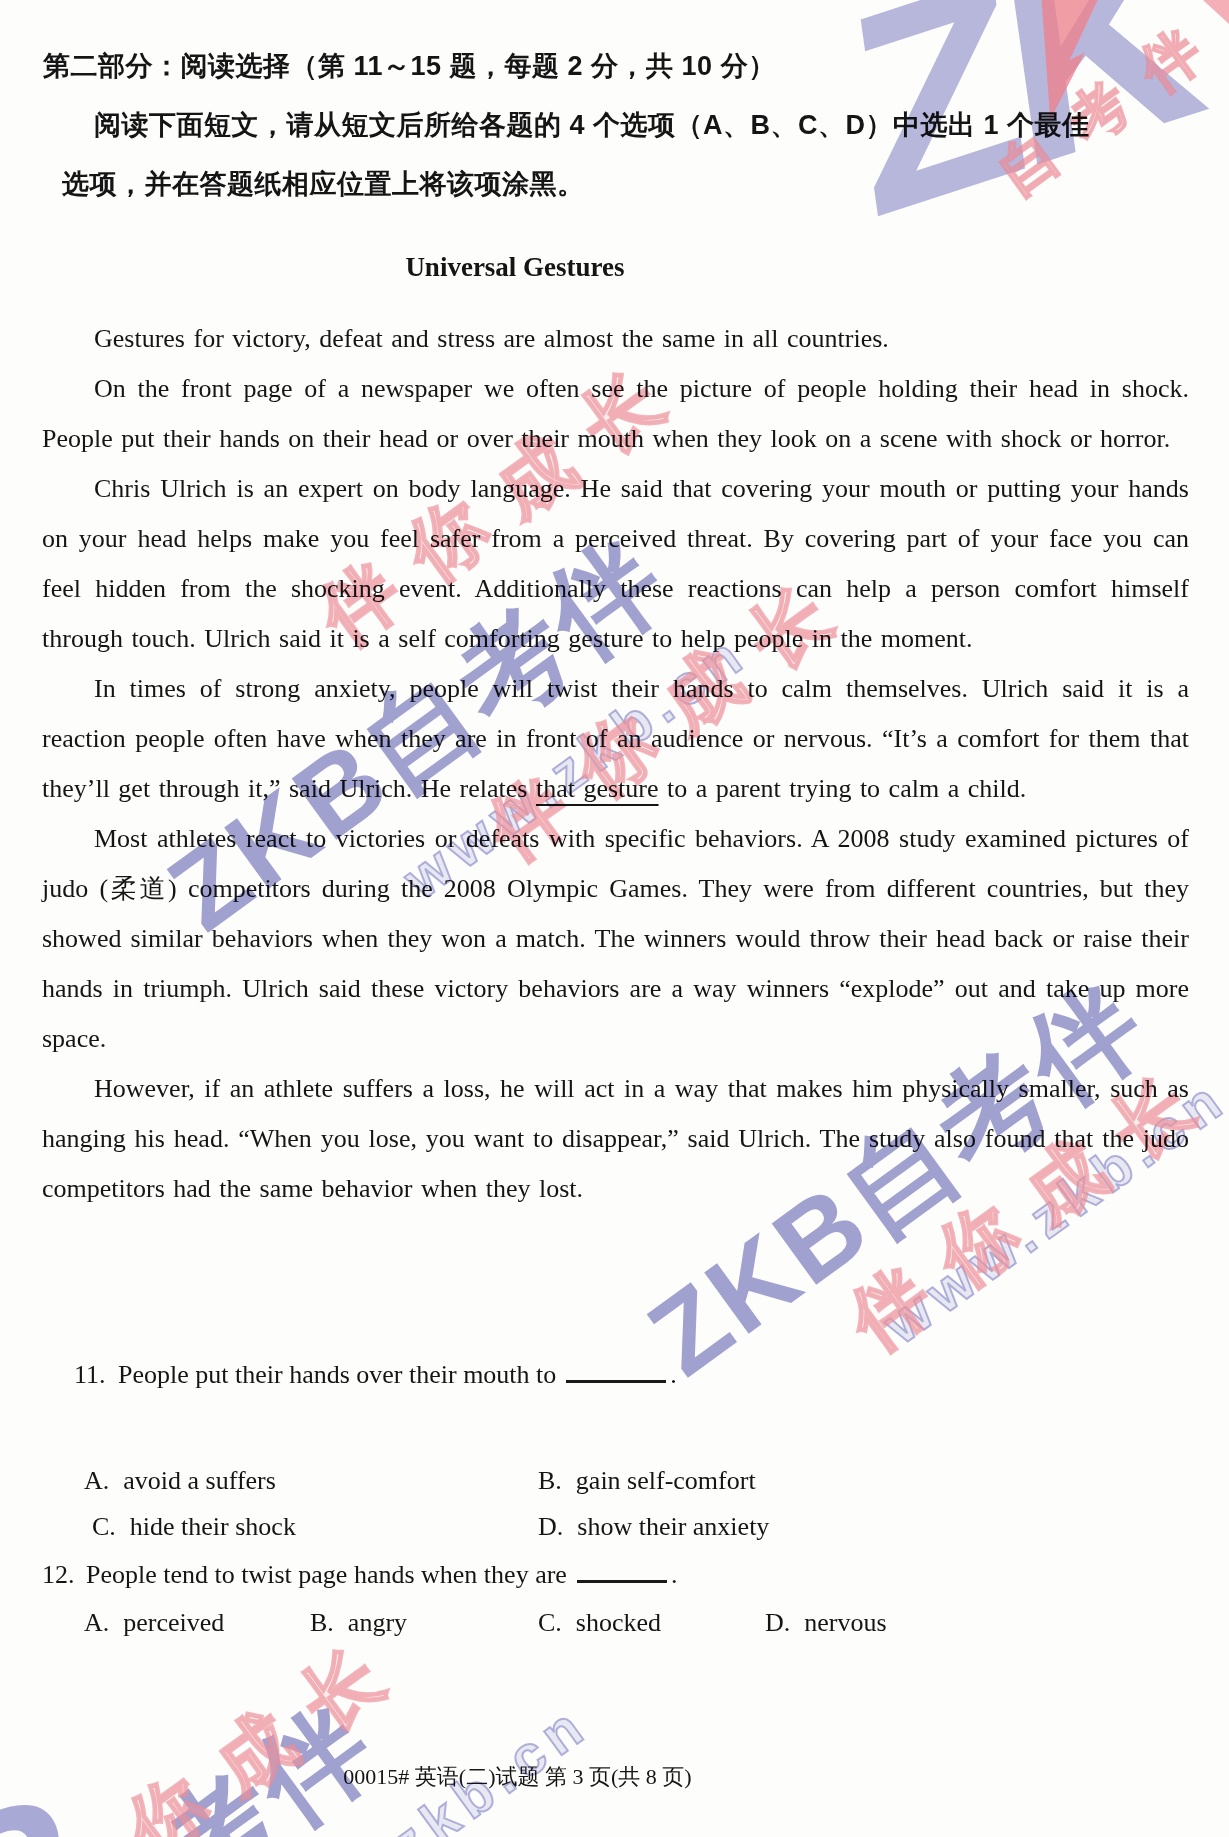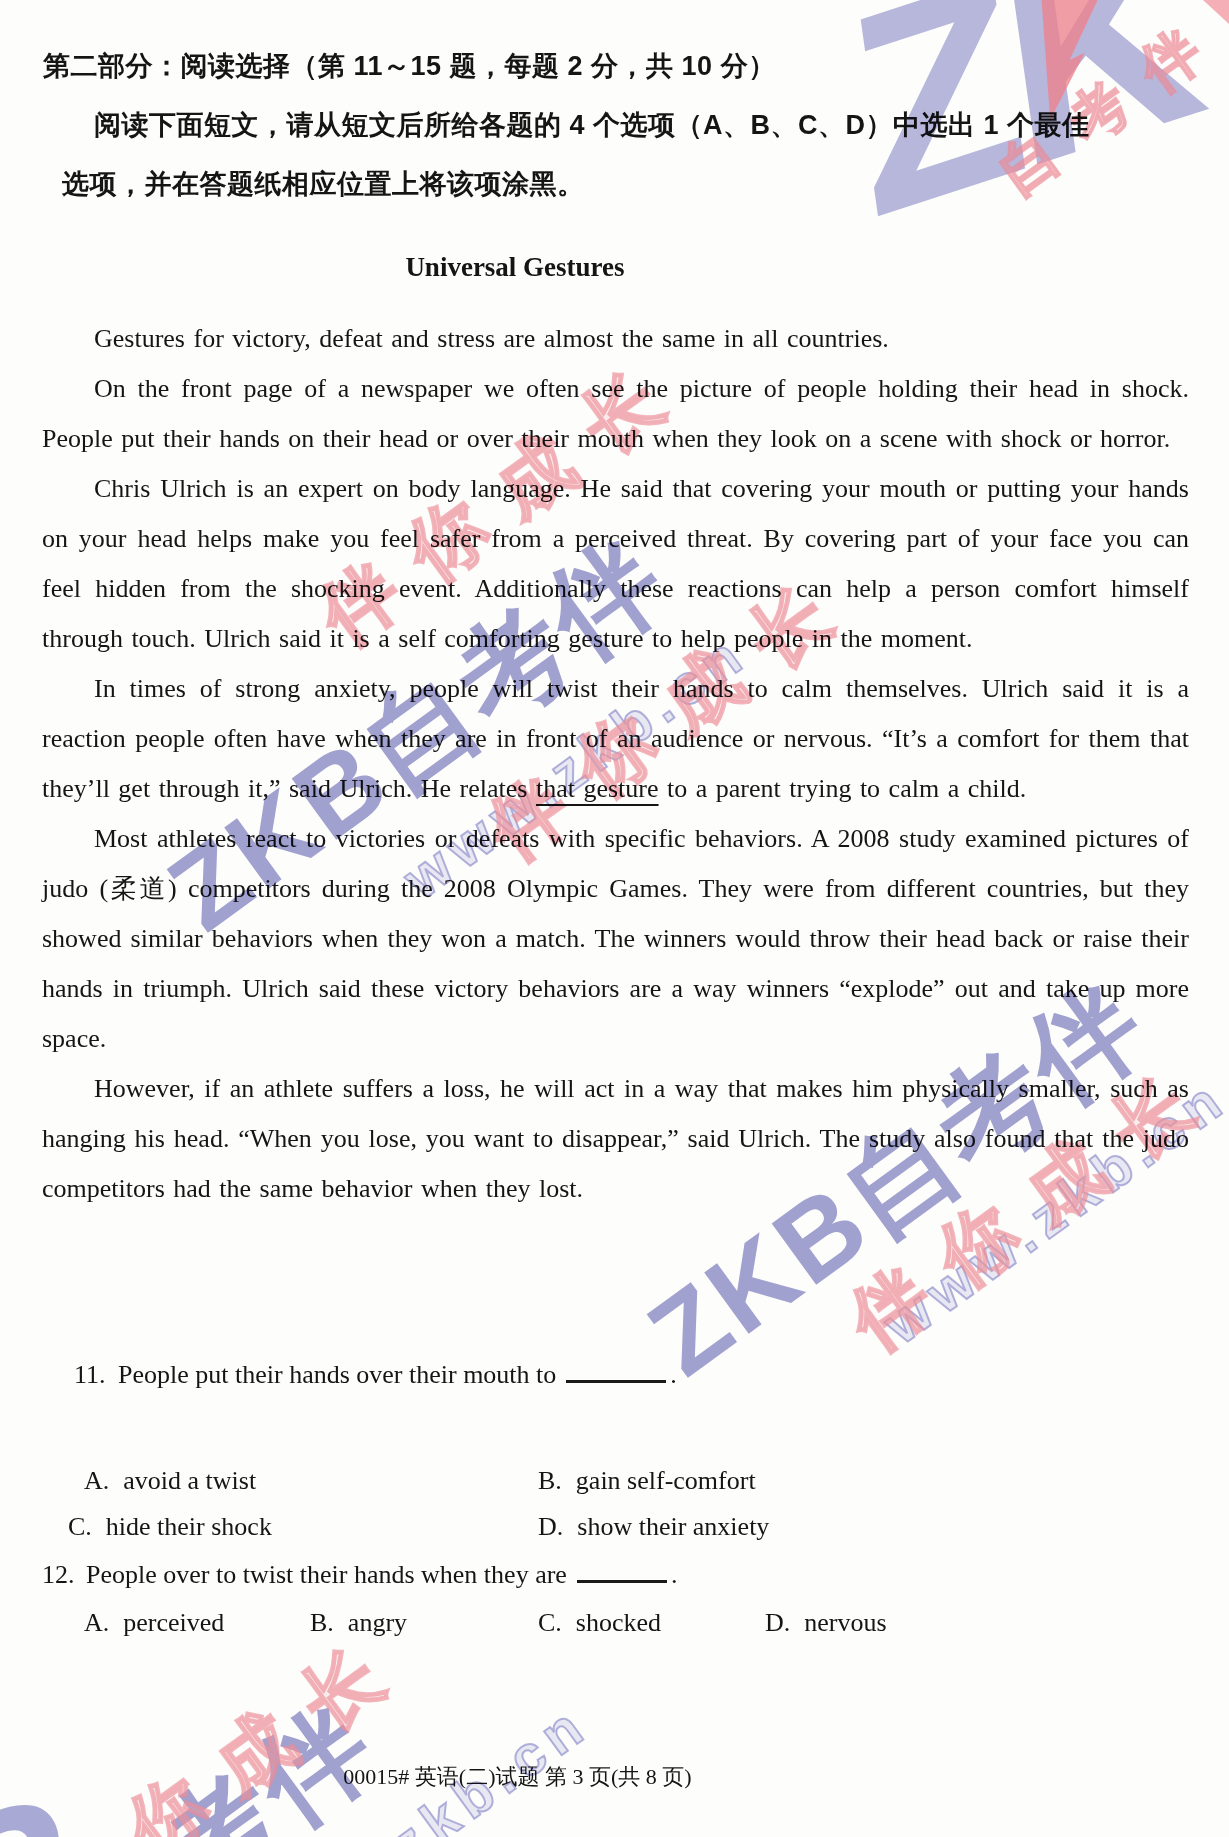--- a/index.html
+++ b/index.html
@@ -159,30 +159,30 @@
     <p>Chris Ulrich is an expert on body language. He said that covering your mouth or putting your hands on your head helps make you feel safer from a perceived threat. By covering part of your face you can feel hidden from the shocking event. Additionally these reactions can help a person comfort himself through touch. Ulrich said it is a self comforting gesture to help people in the moment.</p>
     <p><span>In times of strong anxiety, people will twist their hands to calm themselves. Ulrich said it is a reaction people often have when they are in front of an audience or nervous. “It’s a comfort for them that they’ll get through it,” said Ulrich. He relates </span><span class="u">that gesture</span><span> to a parent trying to calm a child.</span></p>
     <p>Most athletes react to victories or defeats with specific behaviors. A 2008 study examined pictures of judo (柔道) competitors during the 2008 Olympic Games. They were from different countries, but they showed similar behaviors when they won a match. The winners would throw their head back or raise their hands in triumph. Ulrich said these victory behaviors are a way winners “explode” out and take up more space.</p>
     <p>However, if an athlete suffers a loss, he will act in a way that makes him physically smaller, such as hanging his head. “When you lose, you want to disappear,” said Ulrich. The study also found that the judo competitors had the same behavior when they lost.</p>
   </div>
 
   <div class="qrow" style="top:1360px;margin-left:32px;">
     <span class="qno">11.</span><span>People put their hands over their mouth to</span><span class="blank" style="width:100px;"></span><span>.</span>
   </div>
   <div class="orow" style="top:1466px;">
-    <span class="opt" style="left:84px;"><span class="olabel">A.</span><span>avoid a twist</span></span>
+    <span class="opt" style="left:84px;"><span class="olabel">A.</span><span>avoid a suffers</span></span>
     <span class="opt" style="left:538px;"><span class="olabel">B.</span><span>gain self-comfort</span></span>
   </div>
   <div class="orow" style="top:1512px;">
-    <span class="opt" style="left:68px;"><span class="olabel">C.</span><span>hide their shock</span></span>
+    <span class="opt" style="left:92px;"><span class="olabel">C.</span><span>hide their shock</span></span>
     <span class="opt" style="left:538px;"><span class="olabel">D.</span><span>show their anxiety</span></span>
   </div>
 
   <div class="qrow" style="top:1560px;">
-    <span class="qno">12.</span><span>People over to twist their hands when they are</span><span class="blank" style="width:90px;"></span><span>.</span>
+    <span class="qno">12.</span><span>People tend to twist page hands when they are</span><span class="blank" style="width:90px;"></span><span>.</span>
   </div>
   <div class="orow" style="top:1608px;">
     <span class="opt" style="left:84px;"><span class="olabel">A.</span><span>perceived</span></span>
     <span class="opt" style="left:310px;"><span class="olabel">B.</span><span>angry</span></span>
     <span class="opt" style="left:538px;"><span class="olabel">C.</span><span>shocked</span></span>
     <span class="opt" style="left:765px;"><span class="olabel">D.</span><span>nervous</span></span>
   </div>
 
   <div class="footer">00015# 英语(二)试题 第 3 页(共 8 页)</div>
 </div>

